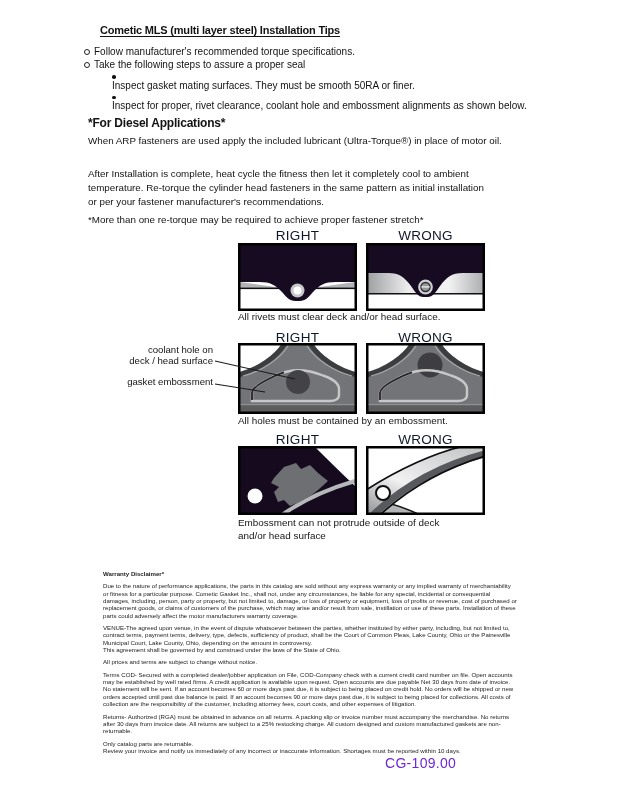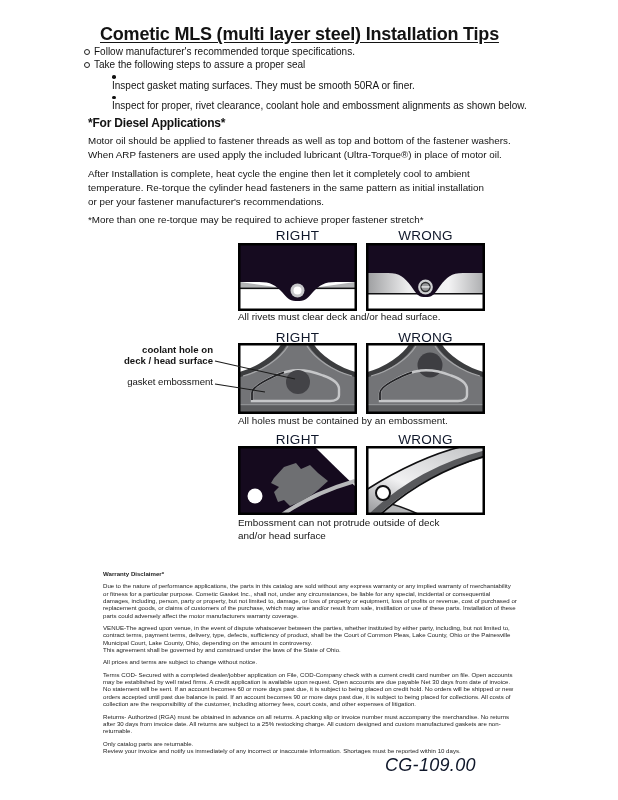--- a/index.html
+++ b/index.html
@@ -2,21 +2,21 @@
 <html><head>
 <meta charset="utf-8">
 <style>
   html,body{margin:0;padding:0;background:#ffffff;}
   .page{
     position:relative;width:618px;height:800px;background:#fff;
     font-family:"Liberation Sans",sans-serif;color:#131313;overflow:hidden;
   }
   .abs{position:absolute;}
   
-  .title{left:100px;top:24px;font-size:18px;font-weight:bold;letter-spacing:-0.2px;
+  .title{left:100px;top:24px;font-size:11px;font-weight:bold;letter-spacing:-0.2px;
          text-decoration:underline;text-underline-offset:2px;white-space:nowrap;}
   
   .bullets{left:84px;top:45px;font-size:10px;line-height:13px;}
   .b-row{display:flex;align-items:flex-start;white-space:nowrap;}
   .b-sub{padding-left:28px;flex-direction:column;}
   .marker-o{flex:0 0 auto;width:4px;height:4px;border:1px solid #222;border-radius:50%;margin:3.5px 4px 0 0;}
   .marker-f{flex:0 0 auto;width:3.6px;height:3.6px;background:#111;border-radius:50%;margin:4px 4px 0 0;}
   
   .diesel-h{left:88px;top:116px;font-size:12px;font-weight:bold;letter-spacing:-0.2px;white-space:nowrap;}
   .para{left:88px;font-size:9.8px;line-height:14px;}
@@ -27,21 +27,21 @@
   .caption{font-size:9.9px;line-height:12.5px;color:#141414;white-space:nowrap;}
   .panel{width:119px;}
   .panel svg{display:block;width:119px;}
   
   .ann{width:102px;text-align:right;font-size:9.6px;line-height:10.5px;color:#141414;}
   
   .fine{left:103px;top:570px;width:414px;font-size:6.1px;line-height:7.35px;color:#1c1c1c;}
   .fine .blk{margin:0 0 5px 0;}
   .fine .bold{font-weight:bold;}
   
-  .footer-code{left:385px;top:755px;font-size:18px;letter-spacing:0.3px;color:#0f172a;white-space:nowrap;font-style:italic;}
+  .footer-code{left:385px;top:755px;font-size:14px;letter-spacing:0.3px;color:#6d28d9;white-space:nowrap;}
 </style>
 </head>
 <body>
 
 <div class="page">
 
   <div class="abs title">Cometic MLS (multi layer steel) Installation Tips</div>
 
   <div class="abs bullets">
     <div class="b-row">
@@ -57,25 +57,24 @@
       <span>Inspect gasket mating surfaces.  They must be smooth 50RA or finer.</span>
     </div>
     <div class="b-row b-sub">
       <span class="marker-f"></span>
       <span>Inspect for proper, rivet clearance, coolant hole and embossment alignments as shown below.</span>
     </div>
   </div>
 
   <div class="abs diesel-h">*For Diesel Applications*</div>
   <div class="abs para p1">
-    <div>Motor oil should be applied to fastener threads as well as top and bottom of the fastener washers.</div>
     <div>When ARP fasteners are used apply the included lubricant (Ultra-Torque®) in place of motor oil.</div>
   </div>
   <div class="abs para p2">
-    <div>After Installation is complete, heat cycle the engine then let it completely cool to ambient</div>
+    <div>After Installation is complete, heat cycle the fitness then let it completely cool to ambient</div>
     <div>temperature. Re-torque the cylinder head fasteners in the same pattern as initial installation</div>
     <div>or per your fastener manufacturer's recommendations.</div>
   </div>
   <div class="abs para p3">*More than one re-torque may be required to achieve proper fastener stretch*</div>
 
   <div class="abs dlabel" style="left:238px;top:228px;">RIGHT</div>
   <div class="abs dlabel" style="left:366px;top:228px;">WRONG</div>
 
   <div class="abs panel" style="left:238px;top:243px;">
     <svg viewBox="0 0 119 68">
@@ -108,21 +107,21 @@
       <circle cx="59.5" cy="44" r="3.8" fill="#97989a"></circle>
       <rect x="55.5" y="43" width="8" height="1.8" fill="#d6d6d8"></rect>
       <rect x="1.25" y="1.25" width="116.5" height="65.5" fill="none" stroke="#000" stroke-width="2.5"></rect>
     </svg>
   </div>
   <div class="abs caption" style="left:238px;top:311px;">All rivets must clear deck and/or head surface.</div>
 
   <div class="abs dlabel" style="left:238px;top:330px;">RIGHT</div>
   <div class="abs dlabel" style="left:366px;top:330px;">WRONG</div>
 
-  <div class="abs ann" style="left:111px;top:345px;font-weight:bold;">
+  <div class="abs ann" style="left:111px;top:345px;">
     <div>coolant hole on</div>
     <div>deck / head surface</div>
   </div>
   <div class="abs ann" style="left:111px;top:377px;">gasket embossment</div>
 
   <div class="abs panel" style="left:238px;top:343px;">
     <svg viewBox="0 0 119 71">
       <rect width="119" height="71" fill="#737477"></rect>
       <rect y="62" width="119" height="9" fill="#5c5d5f"></rect>
       <rect y="61.2" width="119" height="1" fill="#97989b"></rect>

